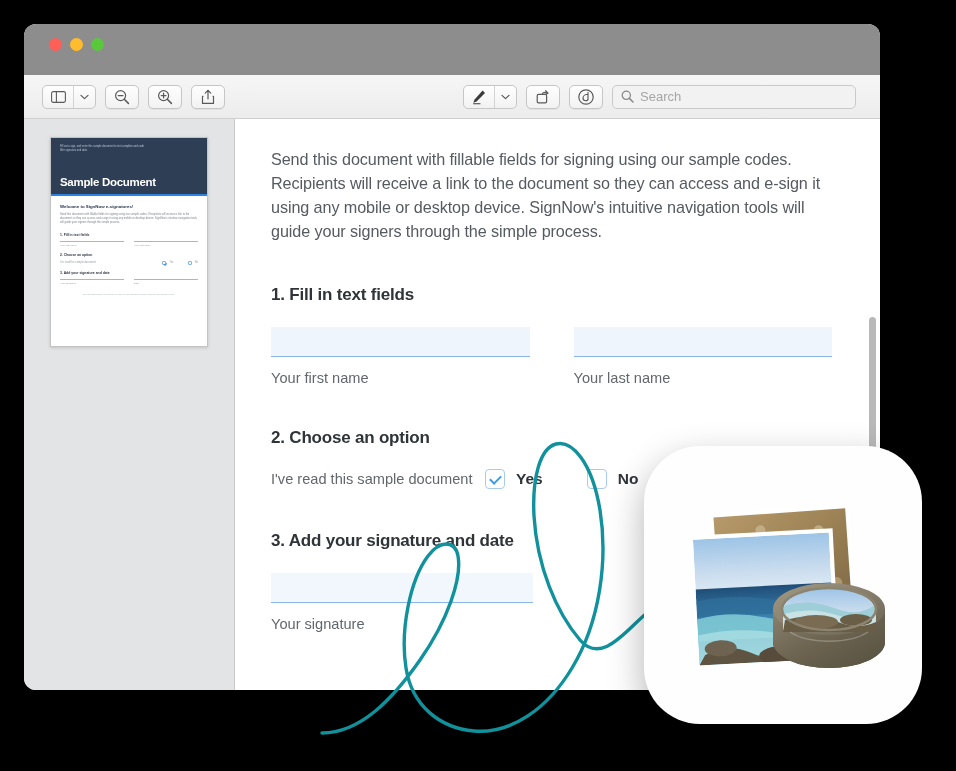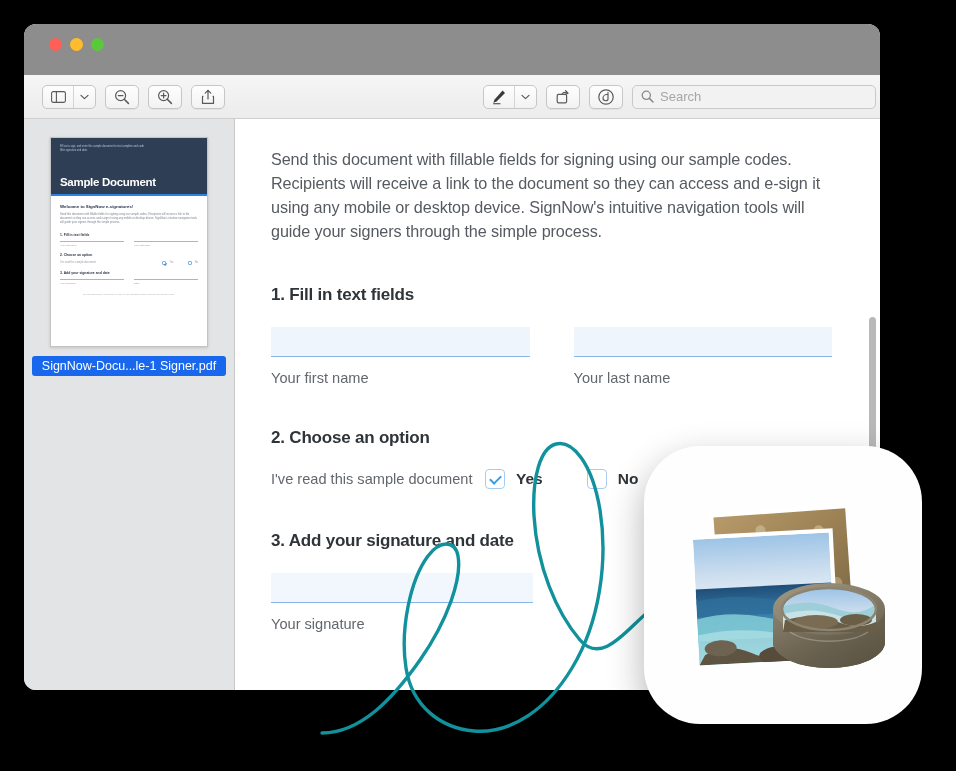--- a/index.html
+++ b/index.html
@@ -54,21 +54,21 @@
     display: flex;
     align-items: center;
   }
 
   .tb-left {
     display: flex; align-items: center; gap: 9px;
     margin-left: 18px;
   }
   .tb-right {
     display: flex; align-items: center; gap: 9px;
-    margin-left: auto; margin-right: 4px;
+    margin-left: auto; margin-right: 24px;
   }
 
   .tbtn {
     height: 24px;
     min-width: 34px;
     border-radius: 5px;
     background: linear-gradient(to bottom, #fefefe, #f2f2f2);
     border: 1px solid #c6c6c6;
     display: flex; align-items: center; justify-content: center;
     box-shadow: 0 1px 0 rgba(0,0,0,0.05);
@@ -448,21 +448,20 @@
                 <div class="th-field">
                   <div class="th-line"></div>
                   <div class="th-lbl">Date</div>
                 </div>
               </div>
 
               <div class="th-foot">By using this sample document you agree to the SignNow Terms of Service and Privacy Policy</div>
             </div>
           </div>
 
-          <div class="filename">SignNow-Docu...le-1 Signer.pdf</div>
         </div>
       </div>
 
       <div class="docarea">
         <div class="page">
 
           <div class="intro">Send this document with fillable fields for signing using our sample codes. Recipients will receive a link to the document so they can access and e-sign it using any mobile or desktop device. SignNow's intuitive navigation tools will guide your signers through the simple process.</div>
 
           <div class="h-step">1. Fill in text fields</div>
           <div class="row2">

